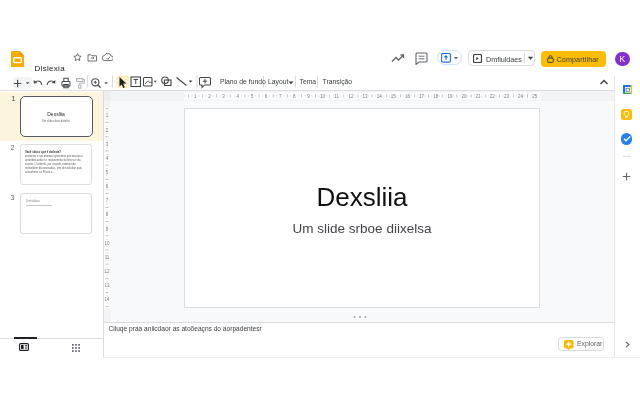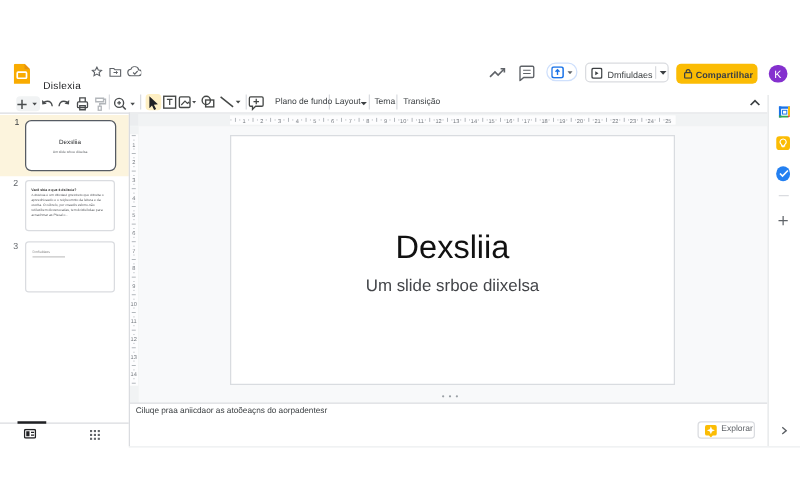--- a/index.html
+++ b/index.html
@@ -50,21 +50,21 @@
 <div class="abs" style="left:523.5px;top:53px;width:1px;height:10px;background:#dadce0"></div>
 <svg class="abs" style="left:526.5px;top:56px" width="7" height="5" viewBox="0 0 7 5">
       <path d="M0.8 0.8 L3.5 3.8 L6.2 0.8 Z" fill="#3c4043"></path>
     </svg>
 
 <div class="abs" style="left:540.5px;top:50.5px;width:65.5px;height:16px;background:#fbbc04;border-radius:4px"></div>
 <svg class="abs" style="left:547px;top:54.5px" width="7" height="8" viewBox="0 0 7 8">
   <rect x="0.7" y="3.1" width="5.6" height="4.3" rx="0.7" fill="none" stroke="#3c4043" stroke-width="1"></rect>
   <path d="M2 3.1 V2.1 a1.5 1.5 0 0 1 3 0 V3.1" fill="none" stroke="#3c4043" stroke-width="1"></path>
 </svg>
-<div class="abs" style="left:556.5px;top:55px;font-size:7.2px;color:#3c4043;font-weight:bold;letter-spacing:0.1px">Compartilhar</div>
+<div class="abs" style="left:556.5px;top:55px;font-size:7.2px;color:#3c4043;font-weight:normal;letter-spacing:0.1px">Compartilhar</div>
 
 <div class="abs" style="left:615px;top:51.5px;width:14.5px;height:14.5px;border-radius:50%;background:#8430ce;color:#fff;font-size:8.5px;text-align:center;line-height:14.5px">K</div>
 
 <div class="abs" style="left:0;top:90px;width:614px;height:1px;background:#dadce0"></div>
 <div class="abs" style="left:13px;top:76.5px;width:18.5px;height:12.5px;background:#f1f3f4;border-radius:3px"></div>
 <svg class="abs" style="left:0px;top:72px" width="612" height="19" viewBox="0 0 612 19">
   <g stroke="#494c4e" fill="none" stroke-width="1.1">
     <path d="M17.6 7.8 V15.2 M13.9 11.5 H21.3" stroke-width="1.2"></path>
     <path d="M25.9 10.2 L27.7 12.3 L29.5 10.2 Z" fill="#494c4e" stroke="none"></path>
     <path d="M41.8 13 Q41.3 9 37.9 9 Q35.8 9 34.6 10.6"></path>

